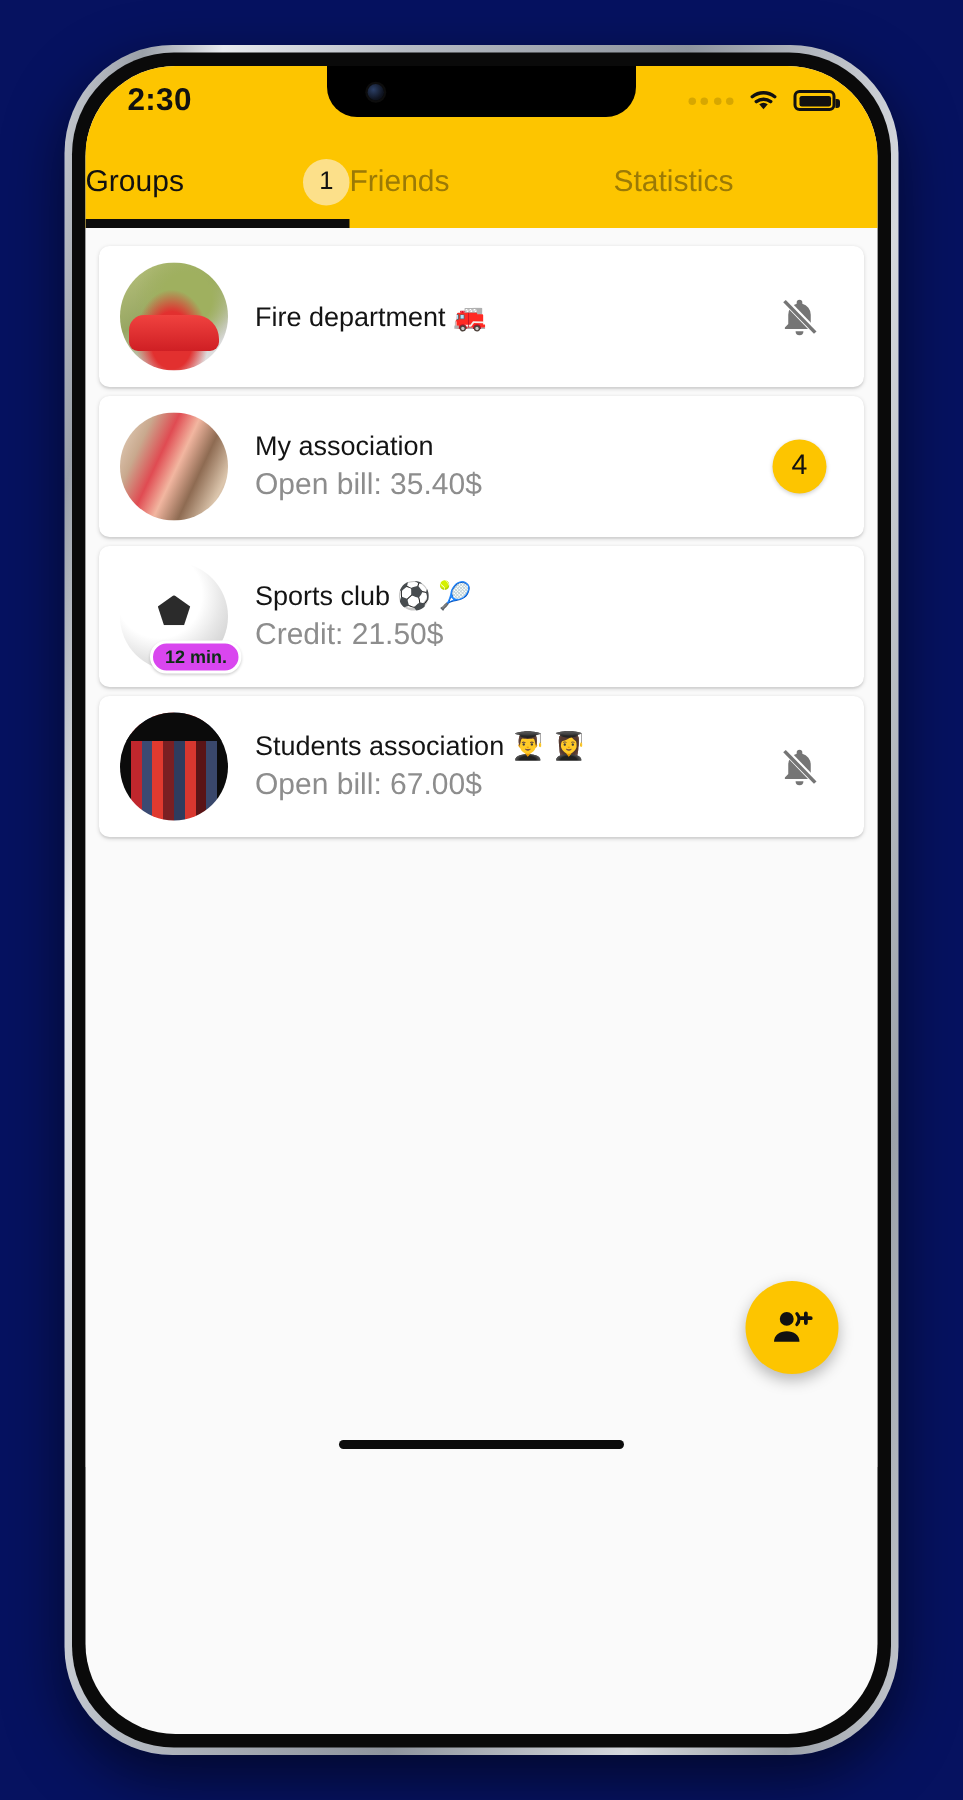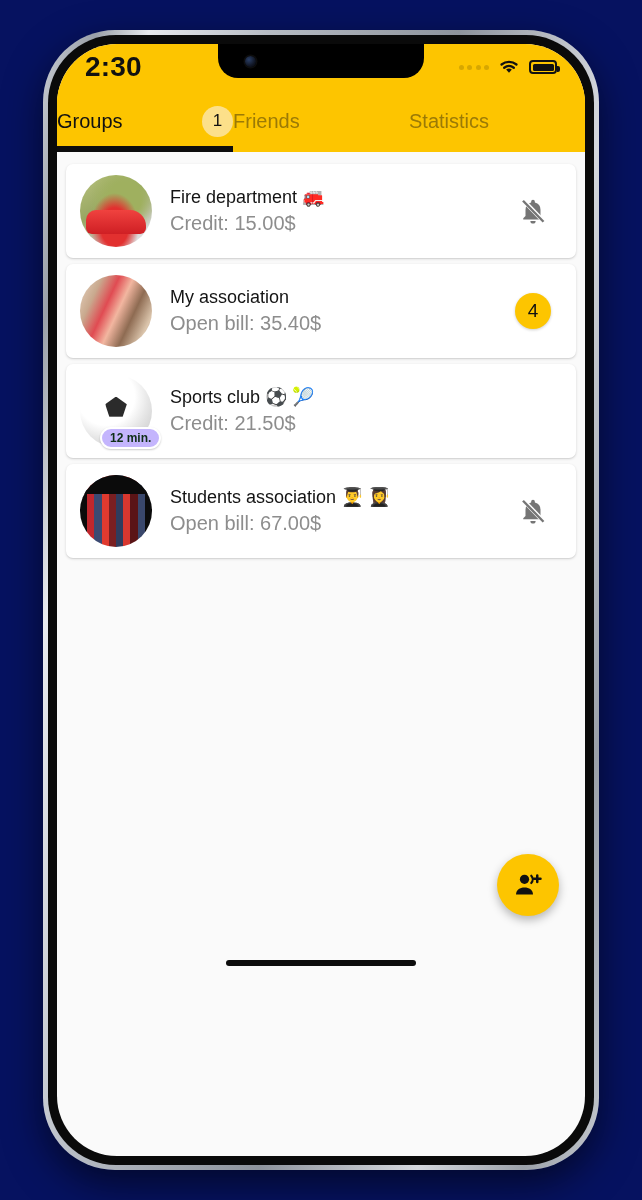--- a/index.html
+++ b/index.html
@@ -55,21 +55,21 @@
     background: radial-gradient(circle at 36% 34%, #2b3f66 0%, #101522 62%, #05070d 100%);
     box-shadow: 0 0 0 1.5px #0d0d0d;
   }
 
   
   .header { position: relative; background: #FDC500; padding-top: 0; }
   .statusbar {
     height: 46px; display: flex; align-items: center;
     padding: 0 28px; position: relative;
   }
-  .sb-time { font-size: 28px; font-weight: 700; color: #111; letter-spacing: .2px; }
+  .sb-time { font-size: 21px; font-weight: 700; color: #111; letter-spacing: .2px; }
   .sb-right { margin-left: auto; display: flex; align-items: center; gap: 9px; }
   .sig-dots { display: flex; gap: 3.5px; align-items: center; }
   .sig-dots i { width: 5px; height: 5px; border-radius: 50%; background: #d7a700; display: block; }
   .wifi { width: 22px; height: 16px; }
   .battery {
     width: 28px; height: 14px; border: 2px solid #111; border-radius: 4px;
     position: relative; padding: 1.5px; background: #FDC500;
   }
   .battery::after {
     content: ""; position: absolute; right: -4.5px; top: 4px;
@@ -169,21 +169,21 @@
                       #7a1f22 40% 50%, #2f3c5e 50% 60%, #d8372f 60% 70%, #5a1416 70% 80%,
                       #39476b 80% 90%, #0b0b0b 90% 100%);
     position: relative;
   }
   .art-books::after {
     content: ""; position: absolute; left: 0; right: 0; top: 0; height: 26%;
     background: #0b0b0b;
   }
   .time-badge {
     position: absolute; left: 20px; bottom: -2px;
-    background: #c4b5fd; color: #0e2e16;
+    background: #d946ef; color: #0e2e16;
     border: 2px solid #fff; border-radius: 11px;
     font-size: 12px; font-weight: 700;
     padding: 2px 8px; white-space: nowrap;
     box-shadow: 0 1px 2px rgba(0,0,0,.2);
   }
   .card-text { margin-left: 18px; flex: 1 1 auto; min-width: 0; }
   .card-title { font-size: 18px; color: #141414; line-height: 1.25; white-space: nowrap; }
   .card-sub { font-size: 20px; color: #8d8d8d; line-height: 1.3; margin-top: 2px; }
   .card-right { flex: 0 0 auto; width: 54px; display: flex; align-items: center; justify-content: center; }
   .bell-off { width: 30px; height: 32px; }
@@ -268,21 +268,20 @@
     </div>
 
     <div class="list-area">
 
       <div class="card">
         <div class="card-avatar">
           <div class="art art-fire"></div>
         </div>
         <div class="card-text">
           <div class="card-title">Fire department 🚒</div>
-          <div class="card-sub">Credit: 15.00$</div>
         </div>
         <div class="card-right">
           <svg class="bell-off" viewBox="0 0 24 24">
             <path d="M12 22a2.1 2.1 0 0 0 2.1-2.1H9.9A2.1 2.1 0 0 0 12 22z" fill="#757575"></path>
             <path d="M18 16v-5a6 6 0 0 0-4.5-5.8V4.5a1.5 1.5 0 0 0-3 0v0.7A6 6 0 0 0 6 11v5l-1.8 1.8v0.9h15.6v-0.9L18 16z" fill="#757575"></path>
             <line x1="4" y1="3.2" x2="20.6" y2="20.4" stroke="#ffffff" stroke-width="3.4"></line>
             <line x1="4" y1="3.8" x2="20.4" y2="20.6" stroke="#757575" stroke-width="1.9"></line>
           </svg>
         </div>
       </div>

